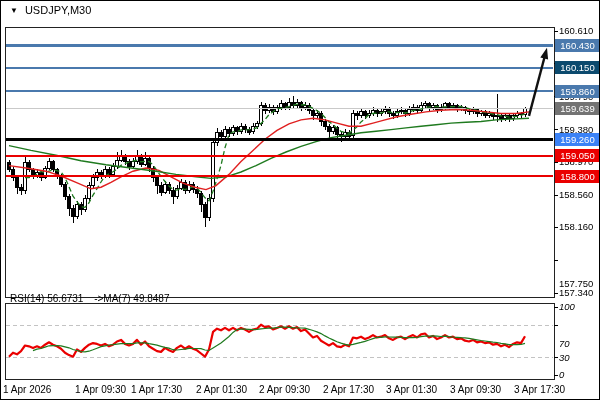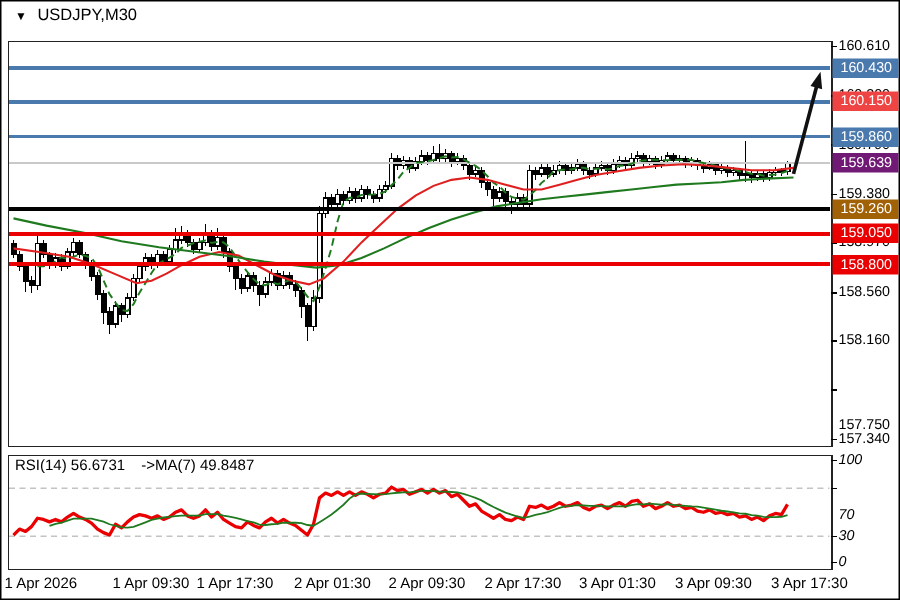--- a/index.html
+++ b/index.html
@@ -1,21 +1,21 @@
 <!DOCTYPE html>
 <html><head>
 <meta charset="utf-8">
 <style>
   html,body{margin:0;padding:0;background:#fff;}
   .screen{position:relative;width:600px;height:400px;background:#fff;border:1px solid #000;
           box-sizing:border-box;overflow:hidden;font-family:"Liberation Sans",sans-serif;}
   svg{position:absolute;left:0;top:0;}
   .titlebar{position:absolute;left:9px;top:3px;font-size:11px;color:#000;display:flex;align-items:center;gap:7px;white-space:nowrap;}
   .dd{font-size:8px;line-height:11px;cursor:pointer;}
-  .rsi-label{position:absolute;left:9px;top:304px;font-size:10px;color:#000;white-space:nowrap;}
+  .rsi-label{position:absolute;left:9px;top:292px;font-size:10px;color:#000;white-space:nowrap;}
   .rsi-label span+span{margin-left:8px;}
   .plabel{position:absolute;left:558px;font-size:9.5px;color:#000;height:12px;line-height:12px;white-space:nowrap;}
   .pbadge{position:absolute;left:554px;width:45px;height:13px;font-size:9.5px;color:#fff;
           display:flex;align-items:center;justify-content:center;white-space:nowrap;}
   .xlabel{position:absolute;top:383px;font-size:10px;color:#000;white-space:nowrap;}
   .rlabel{position:absolute;left:558px;font-size:9.5px;color:#000;height:12px;line-height:12px;font-style:italic;}
 </style>
 </head>
 <body>
 
@@ -330,24 +330,24 @@
       <div class="plabel" style="top: 24px;">160.610</div>
       <div class="plabel" style="top: 56.8502px;">160.200</div>
       <div class="plabel" style="top: 89.7003px;">159.790</div>
       <div class="plabel" style="top: 122.55px;">159.380</div>
       <div class="plabel" style="top: 155.401px;">158.970</div>
       <div class="plabel" style="top: 188.251px;">158.560</div>
       <div class="plabel" style="top: 220.3px;">158.160</div>
       <div class="plabel" style="top: 267px; margin-top: 10px;">157.750</div>
       <div class="plabel" style="top: 286px;">157.340</div>
       <div class="pbadge" style="top: 37.922px; background: rgb(74, 121, 173);">160.430</div>
-      <div class="pbadge" style="top: 60.3563px; background: #ef4444; text-align: right;">160.150</div>
+      <div class="pbadge" style="top: 60.3563px; background: #0c4a6e; text-align: right;">160.150</div>
       <div class="pbadge" style="top: 83.5917px; background: rgb(74, 121, 173);">159.860</div>
-      <div class="pbadge" style="top: 101.299px; background: #701a75; text-align: right;">159.639</div>
-      <div class="pbadge" style="top: 131.665px; background: #a16207;">159.260</div>
+      <div class="pbadge" style="top: 101.299px; background: #737373; text-align: right;">159.639</div>
+      <div class="pbadge" style="top: 131.665px; background: #3b82f6;">159.260</div>
       <div class="pbadge" style="top: 148.491px; background: rgb(234, 0, 0);">159.050</div>
       <div class="pbadge" style="top: 168.521px; background: rgb(234, 0, 0);">158.800</div>
       <div class="rlabel" style="top: 300px;">100</div>
       <div class="rlabel" style="top: 318.5px; margin-top: 18px;">70</div>
       <div class="rlabel" style="top: 350.5px;">30</div>
       <div class="rlabel" style="top: 368px;">0</div>
       <div class="xlabel" style="left: 2px;">1 Apr 2026</div>
       <div class="xlabel" style="left: 74px;">1 Apr 09:30</div>
       <div class="xlabel" style="left: 130px;">1 Apr 17:30</div>
       <div class="xlabel" style="left: 195px;">2 Apr 01:30</div>

